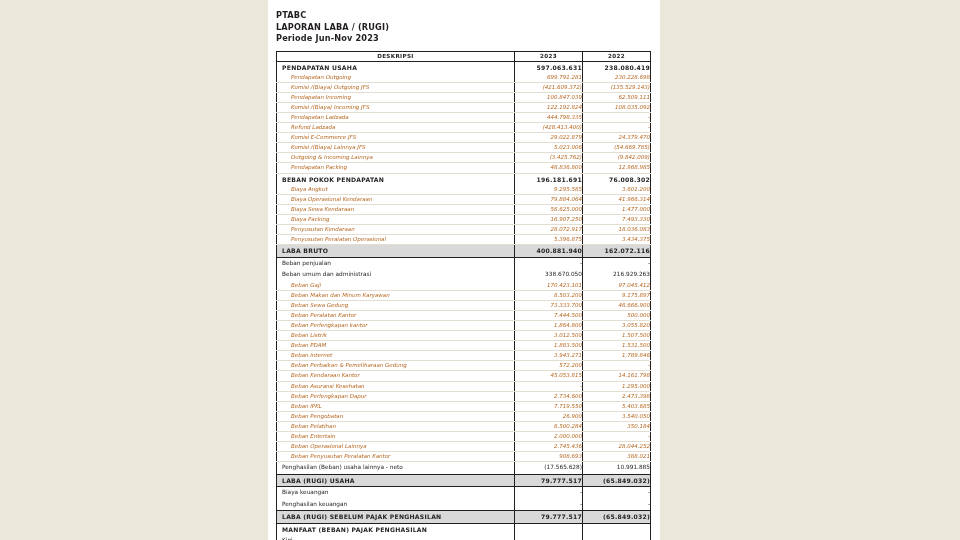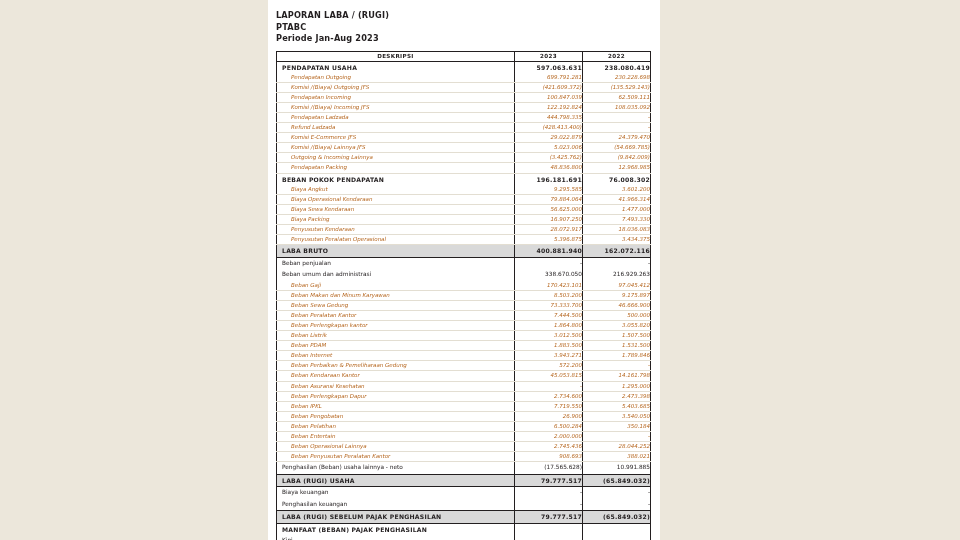--- a/index.html
+++ b/index.html
@@ -106,23 +106,23 @@
   }
   tr.total td.desc { padding-left: 5px; }
 </style>
 </head>
 <body>
 
 <div id="page">
   <div id="inner">
 
     <div>
+      <div class="doc-title">PTABC</div>
       <div class="doc-title">LAPORAN LABA / (RUGI)</div>
-      <div class="doc-title">PTABC</div>
-      <div class="doc-title">Periode Jan-Aug 2023</div>
+      <div class="doc-title">Periode Jun-Nov 2023</div>
     </div>
 
     <table class="fs">
       <colgroup>
         <col class="c-desc">
           <col class="c-y1">
           <col class="c-y2">
       </colgroup>
       <thead>
         <tr>

